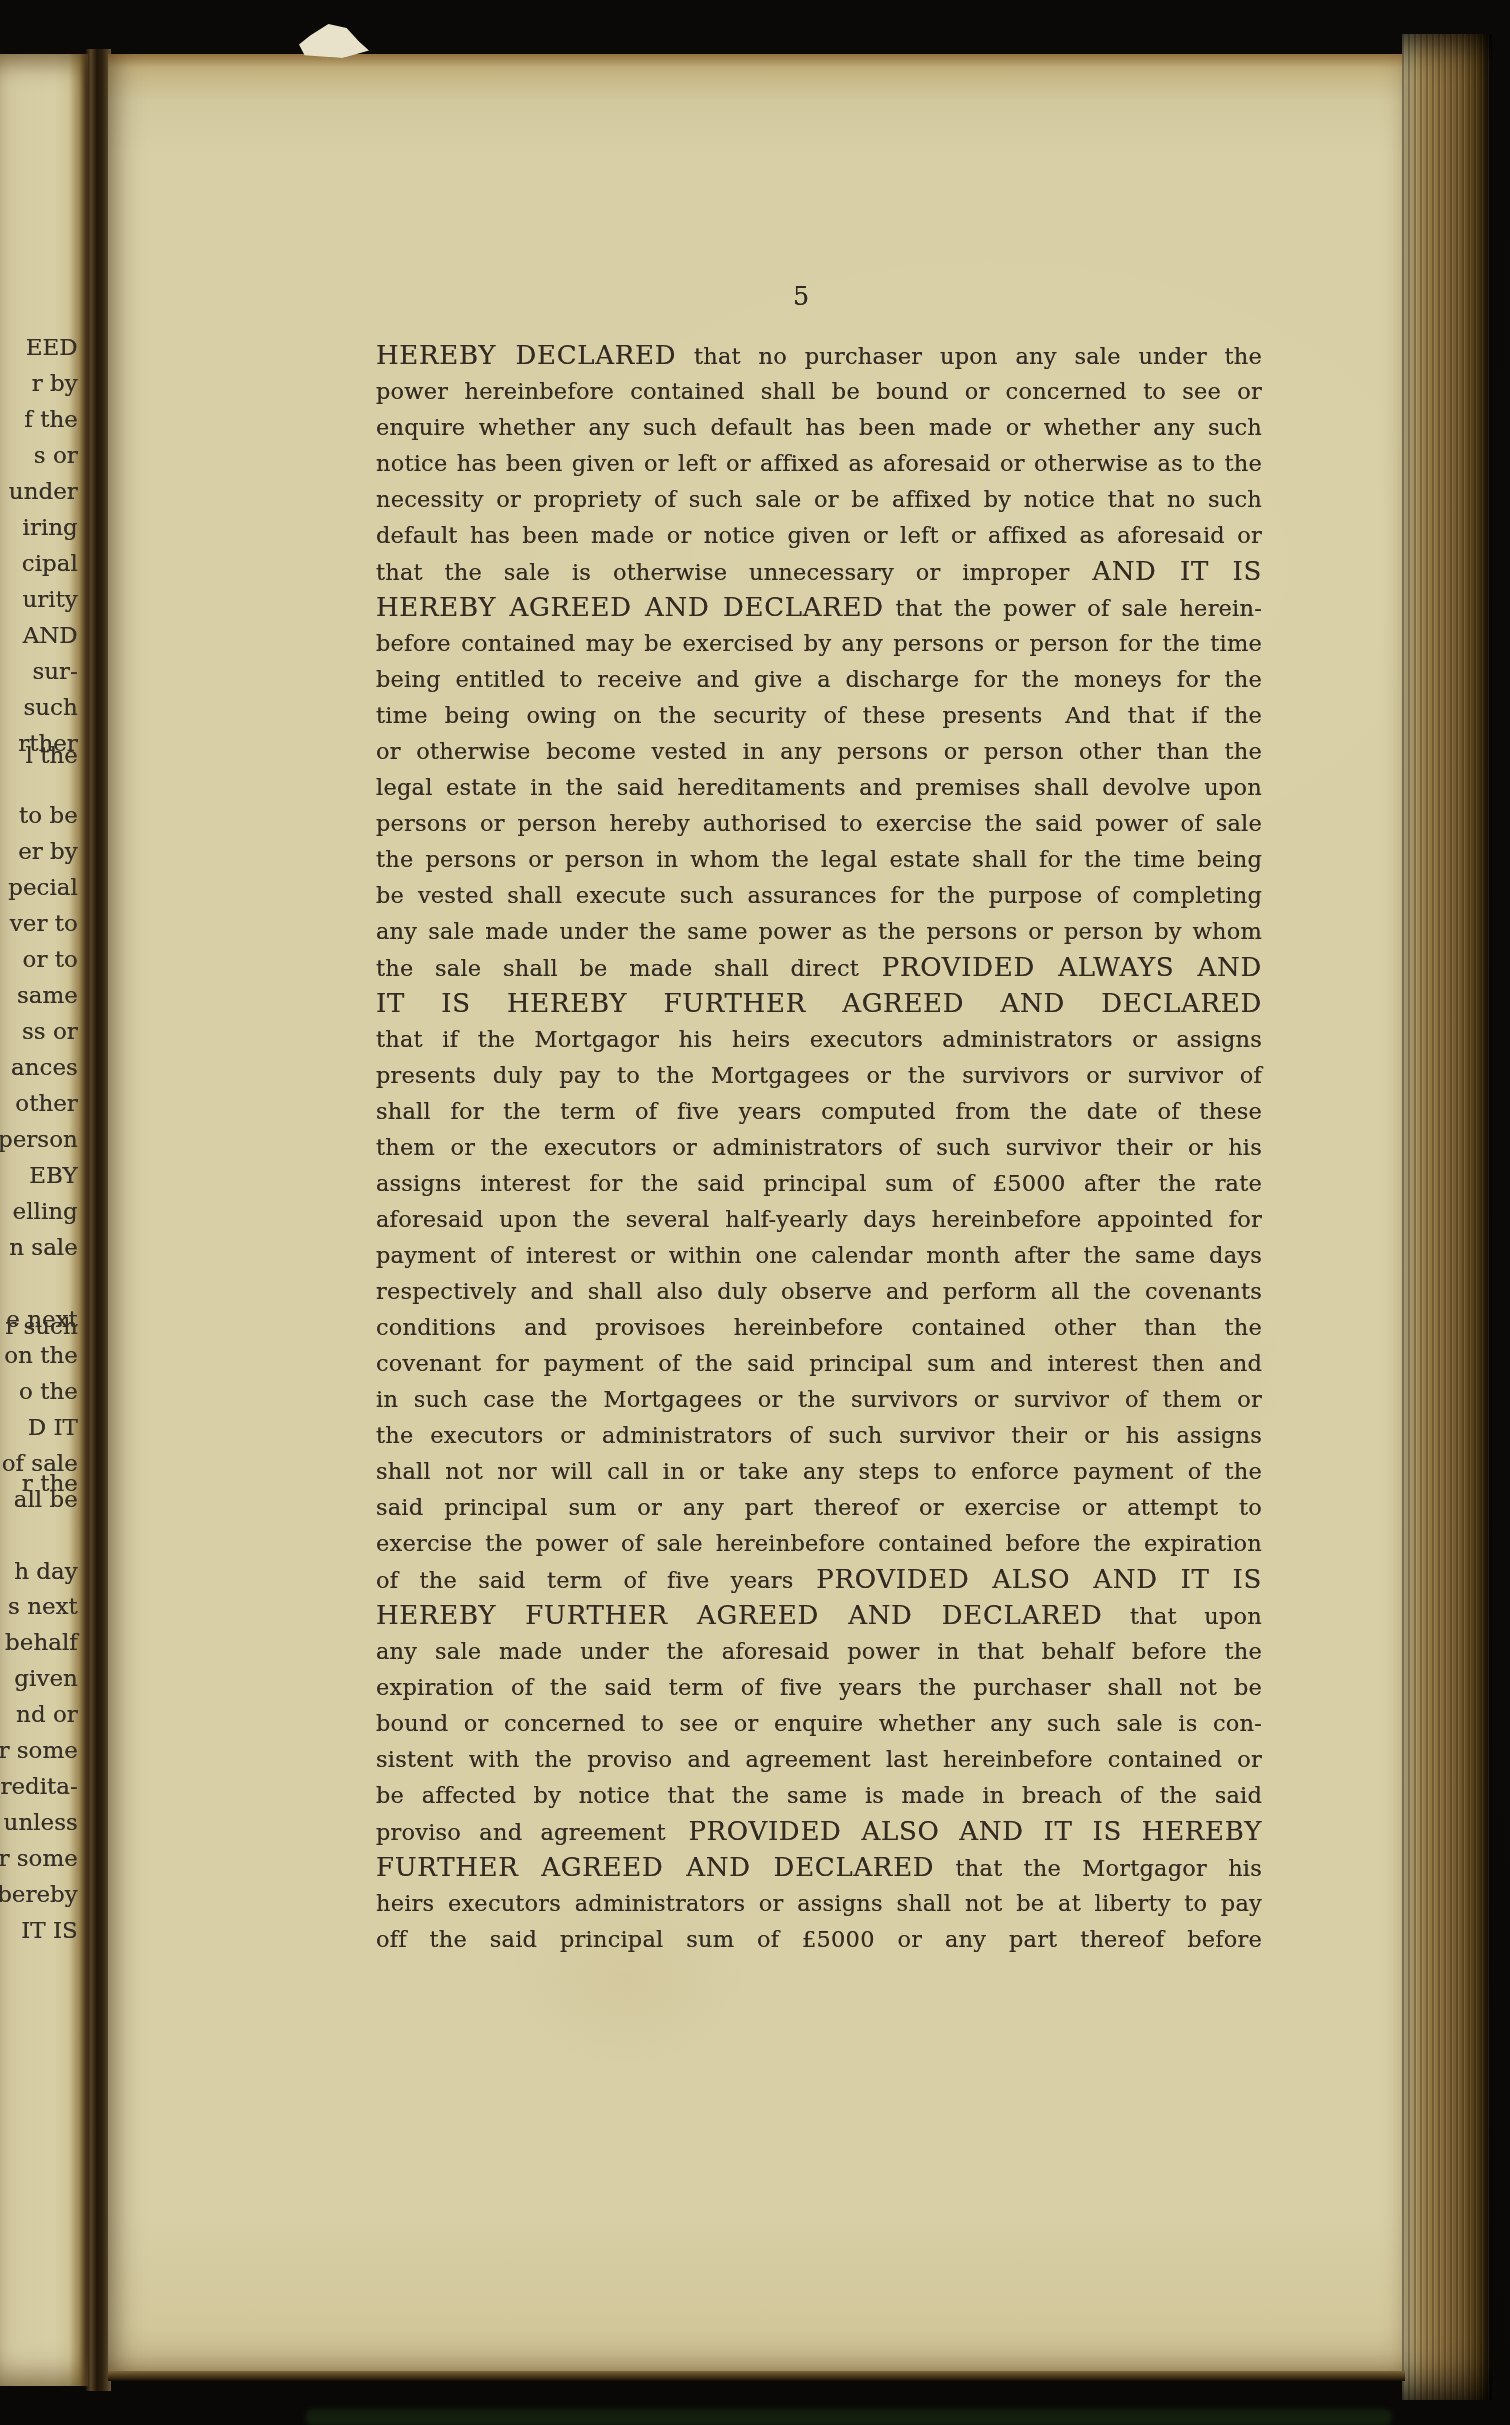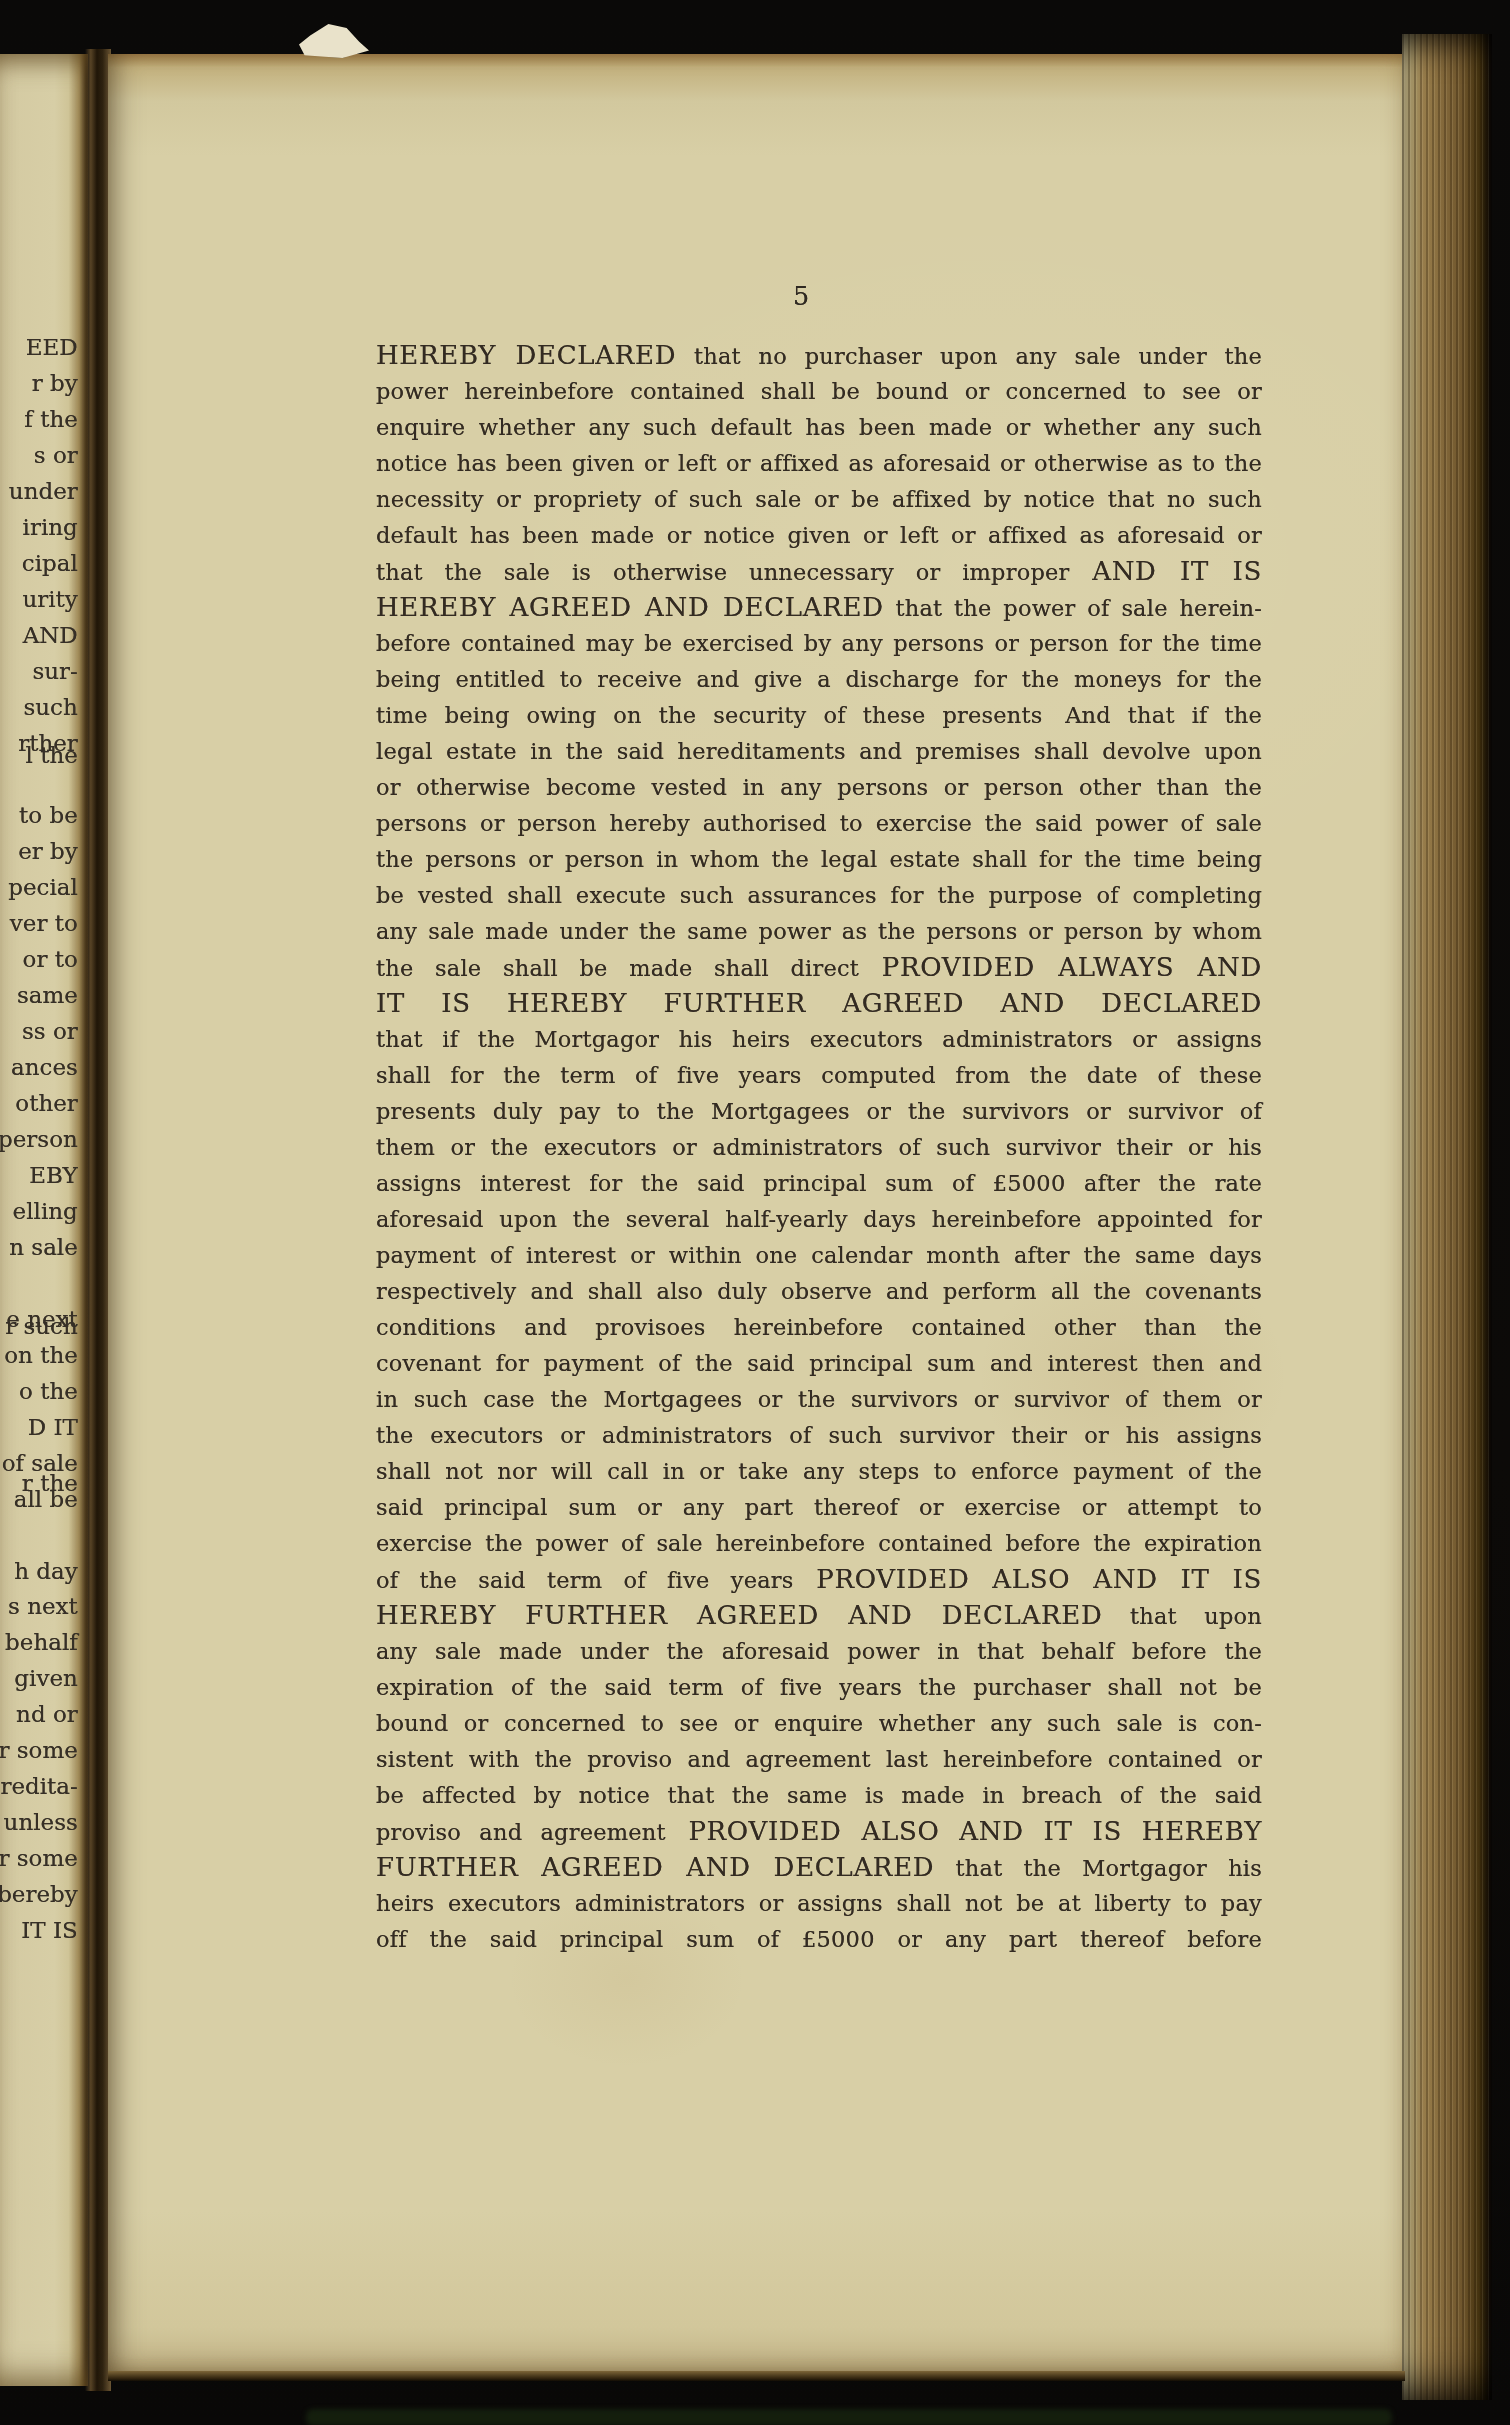--- a/index.html
+++ b/index.html
@@ -115,31 +115,31 @@
         <div class="line"><span>power hereinbefore contained shall be bound or concerned to see or</span></div>
         <div class="line"><span>enquire whether any such default has been made or whether any such</span></div>
         <div class="line"><span>notice has been given or left or affixed as aforesaid or otherwise as to the</span></div>
         <div class="line"><span>necessity or propriety of such sale or be affixed by notice that no such</span></div>
         <div class="line"><span>default has been made or notice given or left or affixed as aforesaid or</span></div>
         <div class="line"><span>that the sale is otherwise unnecessary or improper </span><span class="caps">AND IT IS</span></div>
         <div class="line"><span class="caps">HEREBY AGREED AND DECLARED</span><span> that the power of sale herein-</span></div>
         <div class="line"><span>before contained may be exercised by any persons or person for the time</span></div>
         <div class="line"><span>being entitled to receive and give a discharge for the moneys for the</span></div>
         <div class="line"><span>time being owing on the security of these presents And that if the</span></div>
+        <div class="line"><span>or otherwise become vested in any persons or person other than the</span></div>
         <div class="line"><span>legal estate in the said hereditaments and premises shall devolve upon</span></div>
-        <div class="line"><span>or otherwise become vested in any persons or person other than the</span></div>
         <div class="line"><span>persons or person hereby authorised to exercise the said power of sale</span></div>
         <div class="line"><span>the persons or person in whom the legal estate shall for the time being</span></div>
         <div class="line"><span>be vested shall execute such assurances for the purpose of completing</span></div>
         <div class="line"><span>any sale made under the same power as the persons or person by whom</span></div>
         <div class="line"><span>the sale shall be made shall direct </span><span class="caps">PROVIDED ALWAYS AND</span></div>
         <div class="line"><span class="caps">IT IS HEREBY FURTHER AGREED AND DECLARED</span></div>
         <div class="line"><span>that if the Mortgagor his heirs executors administrators or assigns</span></div>
+        <div class="line"><span>presents duly pay to the Mortgagees or the survivors or survivor of</span></div>
         <div class="line"><span>shall for the term of five years computed from the date of these</span></div>
-        <div class="line"><span>presents duly pay to the Mortgagees or the survivors or survivor of</span></div>
         <div class="line"><span>them or the executors or administrators of such survivor their or his</span></div>
         <div class="line"><span>assigns interest for the said principal sum of £5000 after the rate</span></div>
         <div class="line"><span>aforesaid upon the several half-yearly days hereinbefore appointed for</span></div>
         <div class="line"><span>payment of interest or within one calendar month after the same days</span></div>
         <div class="line"><span>respectively and shall also duly observe and perform all the covenants</span></div>
         <div class="line"><span>conditions and provisoes hereinbefore contained other than the</span></div>
         <div class="line"><span>covenant for payment of the said principal sum and interest then and</span></div>
         <div class="line"><span>in such case the Mortgagees or the survivors or survivor of them or</span></div>
         <div class="line"><span>the executors or administrators of such survivor their or his assigns</span></div>
         <div class="line"><span>shall not nor will call in or take any steps to enforce payment of the</span></div>

